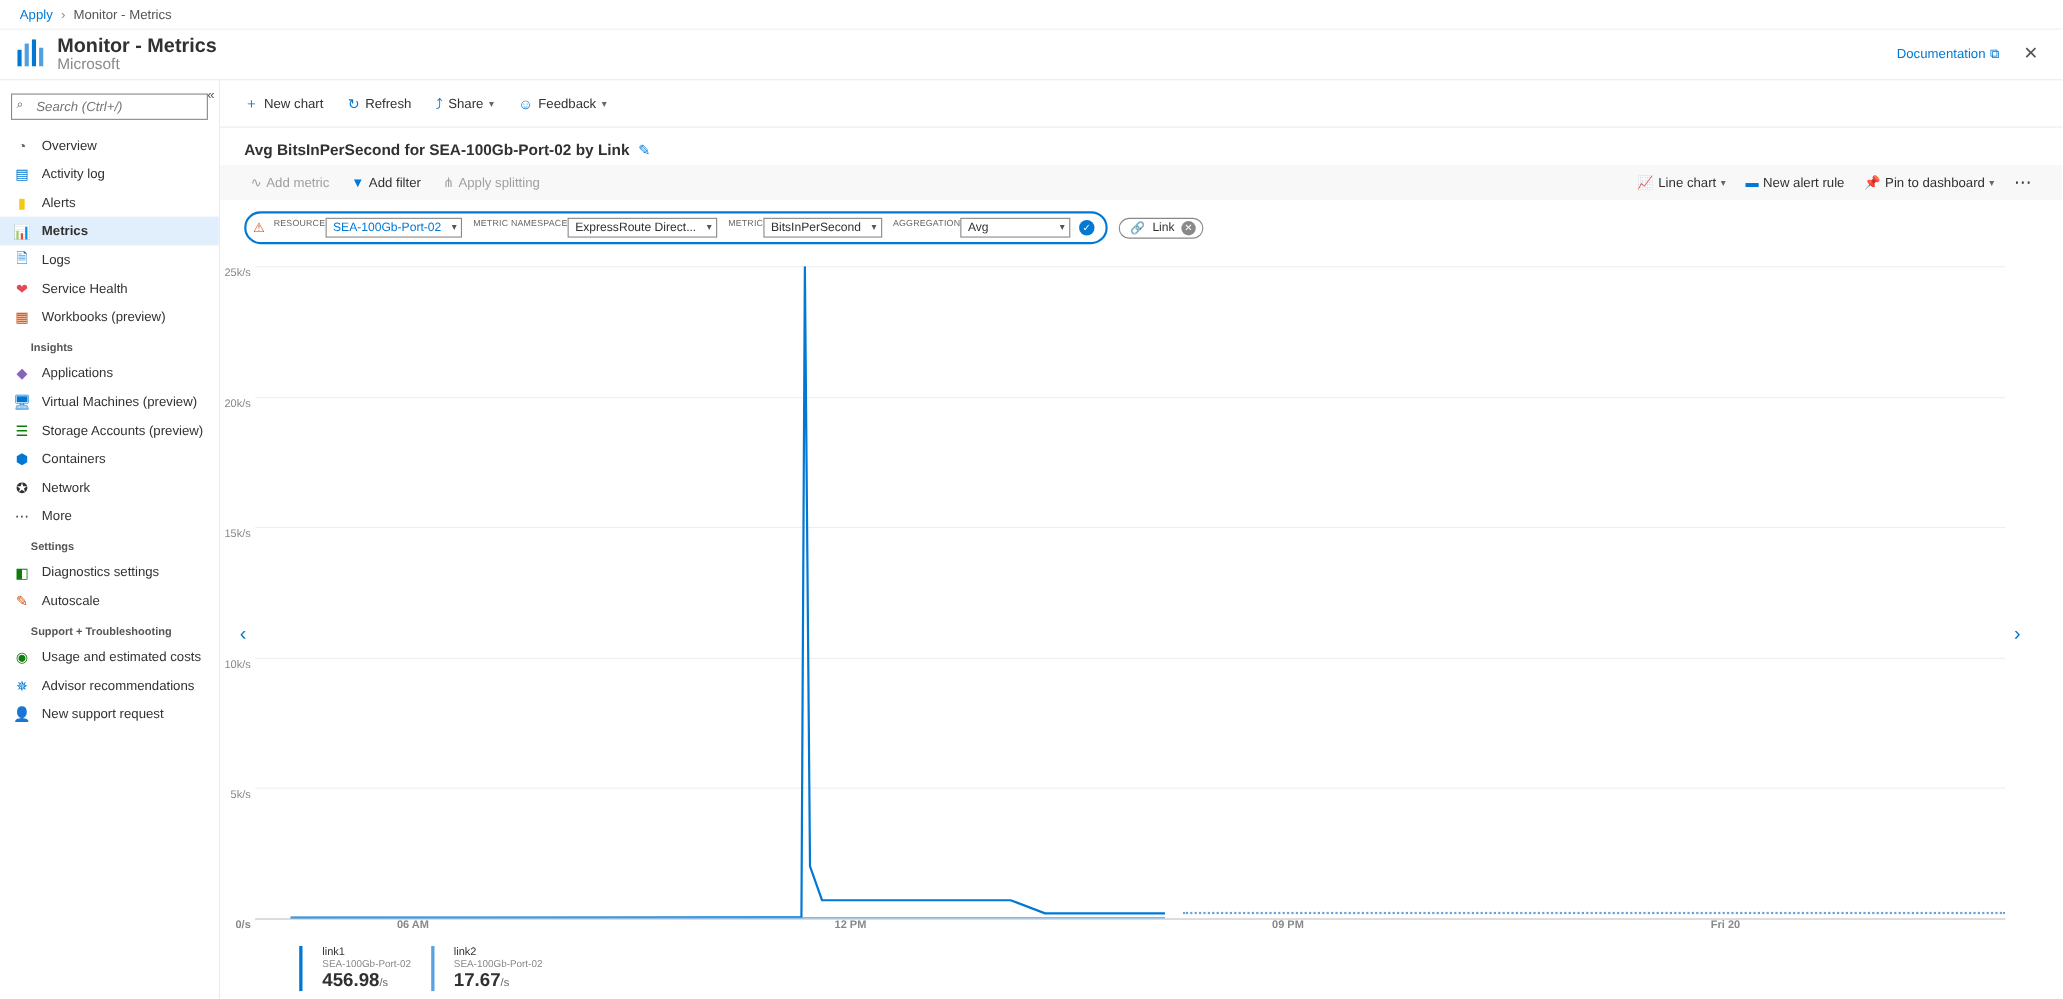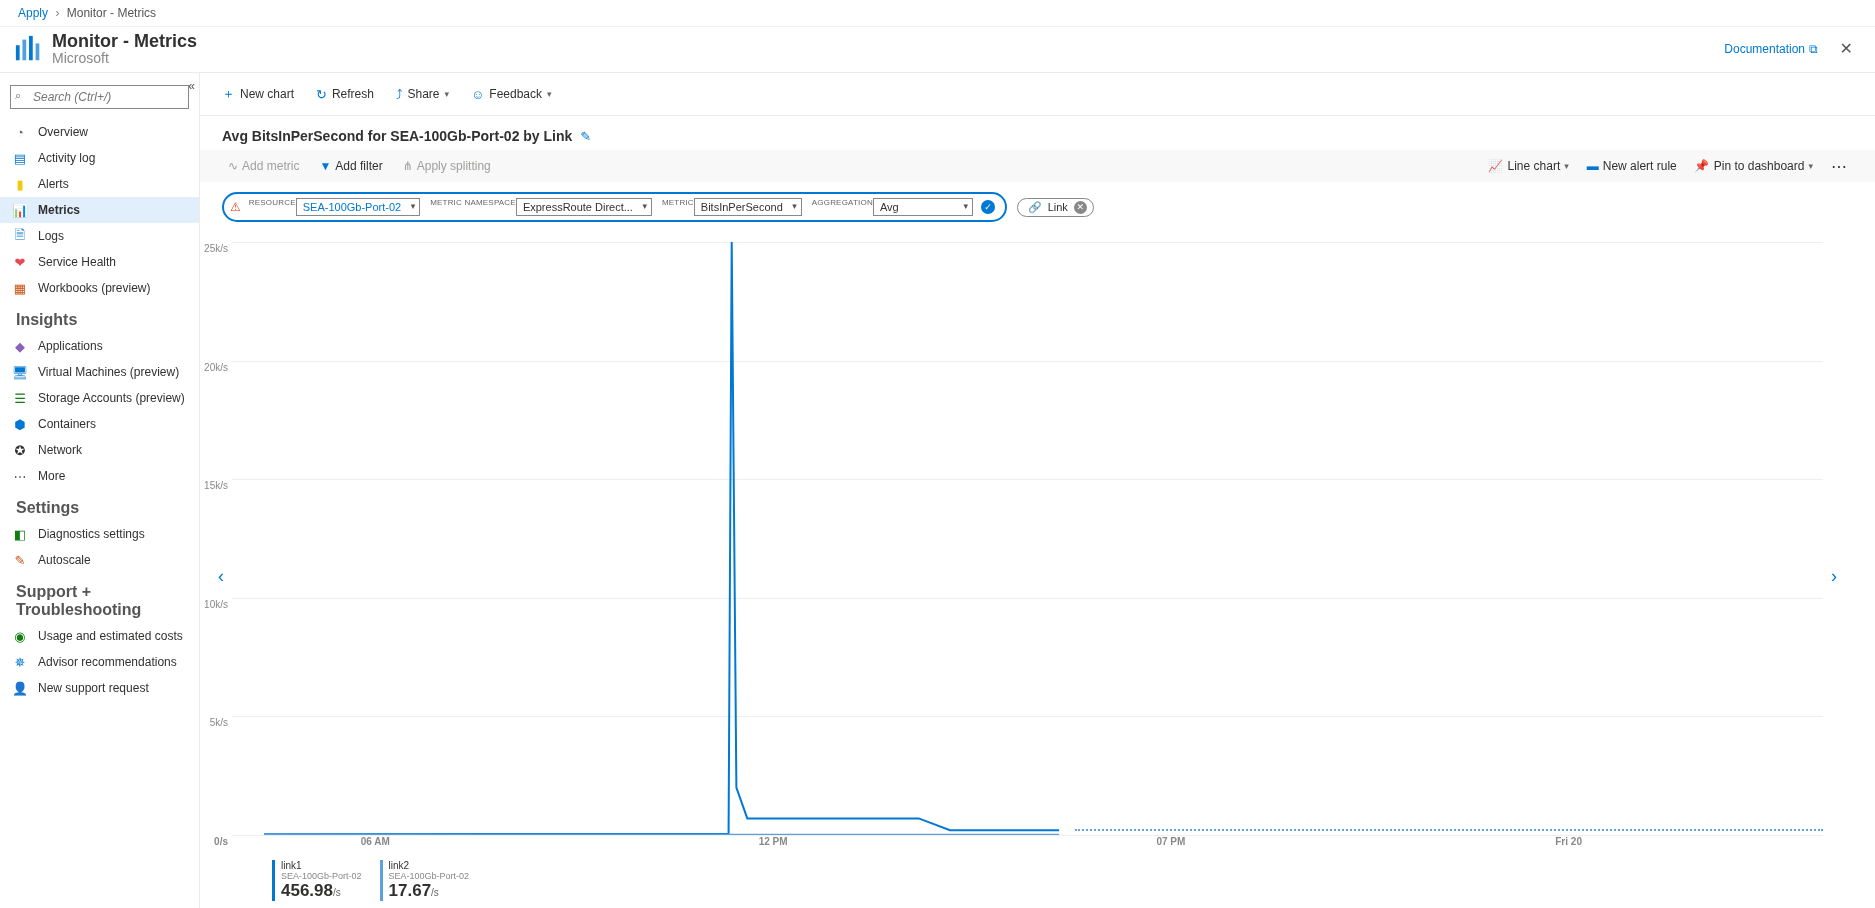--- a/index.html
+++ b/index.html
@@ -21,21 +21,21 @@
 .layout { display: flex; height: calc(100% - 60px); }
 .sidebar { width: 200px; border-right: 1px solid #edebe9; position: relative; padding-top: 8px; overflow-y: auto; }
 .collapse-btn { position: absolute; top: 6px; right: 4px; font-size: 12px; color: #555; cursor: pointer; }
 .search-wrap { margin: 4px 10px 10px 10px; position: relative; }
 .search-input { width: 100%; padding: 4px 6px 4px 22px; font-style: italic; font-size: 12px; border: 1px solid #8a8886; }
 .search-ico { position: absolute; left: 5px; top: 4px; font-size: 11px; color: #666; }
 
 .nav-item { display: flex; align-items: center; padding: 5px 12px; font-size: 12px; cursor: pointer; }
 .nav-item.active { background: #e1effd; font-weight: 600; }
 .nav-icon { width: 16px; height: 16px; margin-right: 10px; display: inline-flex; align-items: center; justify-content: center; font-size: 13px; }
-.nav-header { font-weight: 600; font-size: 16px; color: #555; padding: 10px 12px 4px 16px; }
+.nav-header { font-weight: 600; font-size: 10px; color: #555; padding: 10px 12px 4px 28px; }
 
 .main { flex: 1; display: flex; flex-direction: column; overflow: hidden; }
 .toolbar { display: flex; align-items: center; padding: 8px 14px; border-bottom: 1px solid #edebe9; gap: 6px; }
 .tb-btn { display: inline-flex; align-items: center; padding: 4px 8px; font-size: 12px; cursor: pointer; border-radius: 2px; color: #323130; gap: 5px; }
 .tb-ico { font-size: 13px; }
 .time-pill { border: 1px solid #8a8886; border-radius: 3px; padding: 4px 10px; font-size: 12px; color: #444; }
 
 .chart-title-row { display: flex; align-items: center; padding: 12px 22px 6px 22px; }
 .chart-title { font-size: 14px; font-weight: 700; }
 .edit-pencil { color: #0078d4; margin-left: 8px; font-size: 13px; cursor: pointer; }
@@ -64,21 +64,21 @@
 .plot { flex: 1; position: relative; border-bottom: 1px solid #999; }
 .ygrid { position: absolute; left: 0; right: 0; border-top: 1px solid #eee; }
 .ylabel { position: absolute; left: -4px; transform: translateX(-100%); font-size: 10px; color: #888; }
 .xaxis { height: 16px; position: relative; font-size: 10px; color: #888; }
 .xaxis span { position: absolute; transform: translateX(-50%); font-weight: bold; }
 
 .chart-svg { position: absolute; top: 0; left: 32px; right: 0; bottom: 0; }
 .dotted-line { position: absolute; border-top: 2px dotted #69a0d6; }
 
 .legend { display: flex; gap: 18px; padding: 8px 40px 10px 40px; }
-.legend-item { border-left: 3px solid #0078d4; padding-left: 6px; }
+.legend-item { border-left: 3px solid #0078d4; padding-left: 18px; }
 .legend-item.l2 { border-color: #5ba1e0; }
 .leg-name { font-size: 10px; color: #333; }
 .leg-sub { font-size: 9px; color: #888; }
 .leg-val { font-size: 17px; font-weight: 600; }
 .leg-unit { font-size: 10px; font-weight: 400; color: #666; }
 </style>
 </head>
 <body>
 
 <div class="breadcrumb">
@@ -310,21 +310,21 @@
             </div>
             <svg class="chart-svg" viewBox="0 0 1000 400" preserveAspectRatio="none" style="width: calc(100% - 32px); height: 100%;">
               <path d="M 0 399.52 L 298 399.2 L 300 0 L 303 368 L 310 388.8 L 420 388.8 L 440 396.8 L 510 396.8" stroke="#0078d4" stroke-width="2" fill="none" vector-effect="non-scaling-stroke"></path>
               <path d="M 0 399.68 L 510 399.68" stroke="#5ba1e0" stroke-width="1.5" fill="none" vector-effect="non-scaling-stroke"></path>
             </svg>
             <div class="dotted-line" style="left: calc(51% + 32px); right: 0px; top: calc(99.2% - 1px);"></div>
           </div>
         <div class="xaxis" id="xaxis">
             <span style="left: calc(7% + 32px);">06 AM</span>
             <span style="left: calc(32% + 32px);">12 PM</span>
-            <span style="left: calc(57% + 32px);">07 PM</span>
+            <span style="left: calc(57% + 32px);">09 PM</span>
             <span style="left: calc(82% + 32px);">Fri 20</span>
           </div>
         <div class="legend" id="legend">
             <div class="legend-item">
               <div class="leg-name">link1</div>
               <div class="leg-sub">SEA-100Gb-Port-02</div>
               <div class="leg-val">456.98<span class="leg-unit">/s</span></div>
             </div>
             <div class="legend-item l2">
               <div class="leg-name">link2</div>

